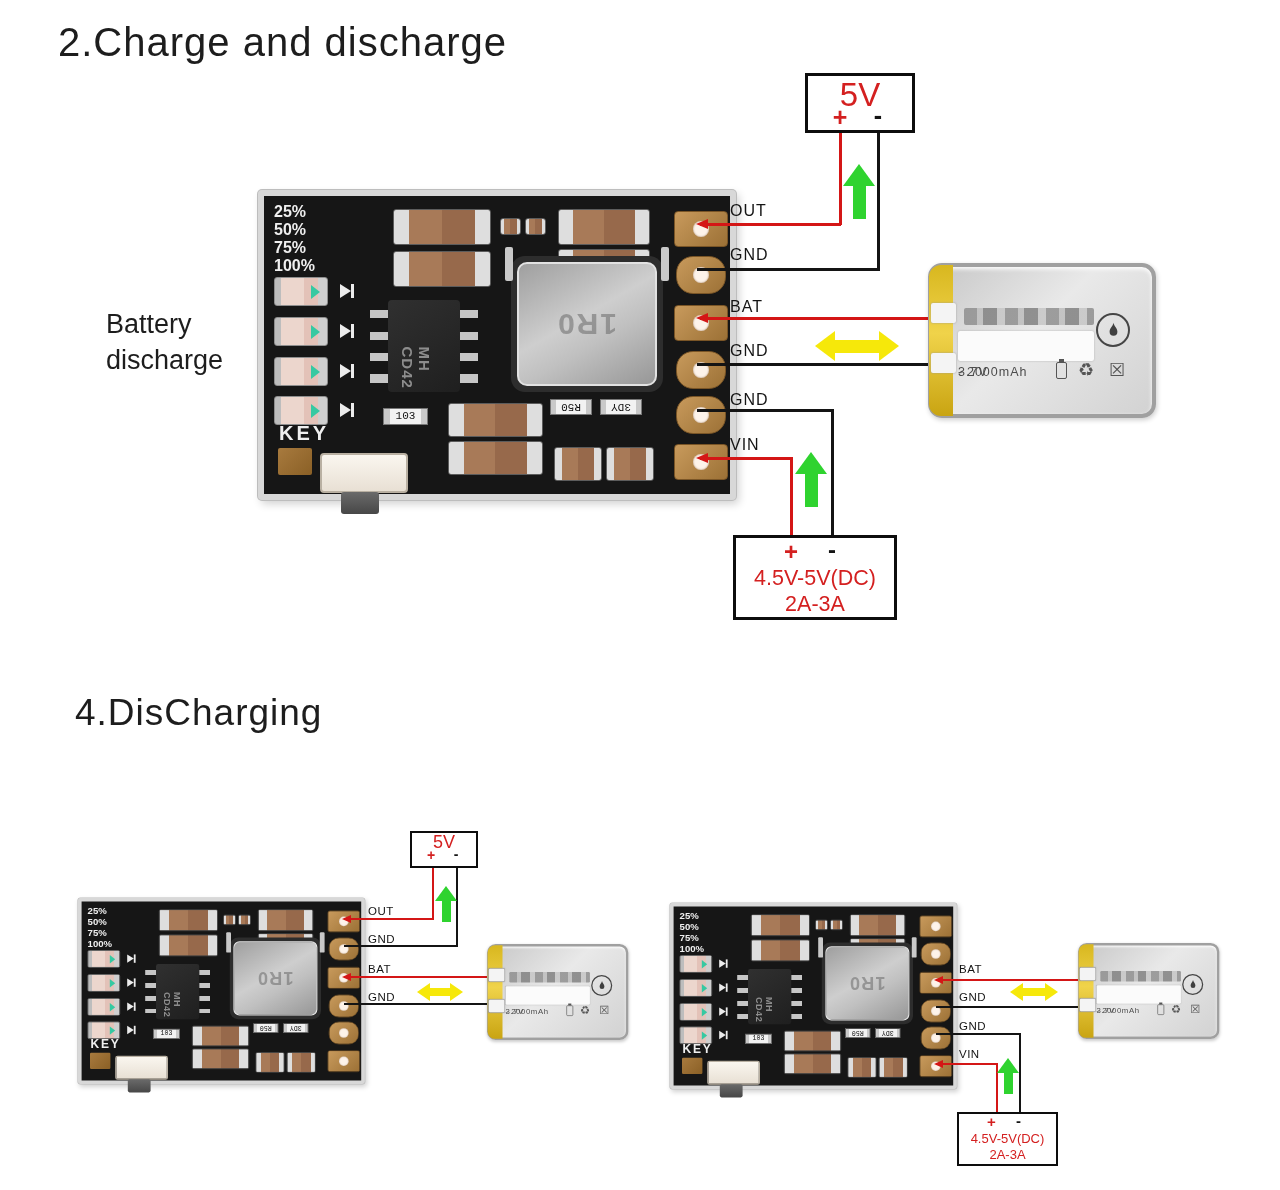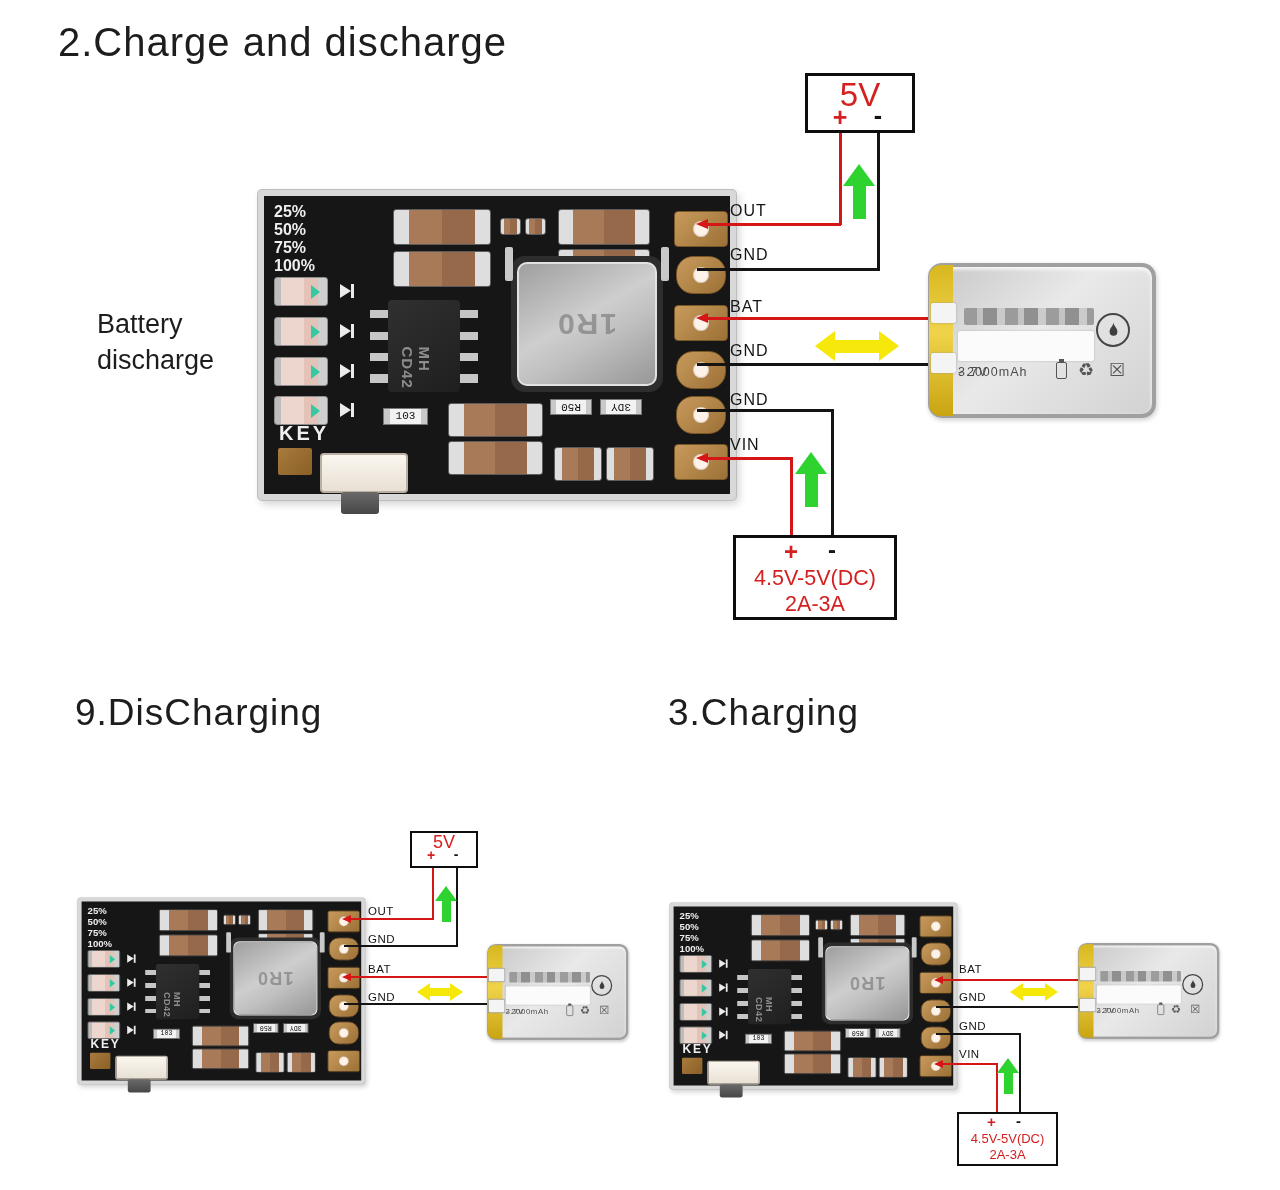--- a/index.html
+++ b/index.html
@@ -96,21 +96,21 @@
   .mini-batt::before{content:"";position:absolute;left:2px;top:-4px;width:5px;height:3px;background:#555;}
   .bat-icon-txt{font-size:18px;color:#555;top:96px;}
 </style>
 </head>
 <body>
 
 <div id="screen">
 
   <div class="sec-title" style="left:58px;top:20px">2.Charge and discharge</div>
 
-  <div class="indicator" style="left:97px;top:306px">
+  <div class="indicator" style="left:106px;top:306px">
     <div>Battery</div>
     <div>discharge</div>
   </div>
 
   <div class="slot" style="left:258px;top:190px">
   <div class="module">
     <div class="percents">
       <div>25%</div>
       <div>50%</div>
       <div>75%</div>
@@ -227,21 +227,21 @@
       <svg viewBox="0 0 20 26" width="13" height="17">
             <path d="M10 1 C11 7 16 9 16 15 a6 6 0 0 1 -12 0 C4 9 9 7 10 1 Z" fill="#3f3f3f"></path>
           </svg>
     </div>
     <div class="mini-batt"></div>
     <div class="bat-icon-txt" style="left:150px">♻</div>
     <div class="bat-icon-txt" style="left:181px">☒</div>
   </div>
 </div>
 
-  <div class="sec-title small" style="left:75px;top:692px">9.DisCharging</div>
+  <div class="sec-title small" style="left:75px;top:692px">4.DisCharging</div>
 
   <div class="slot scale-60" style="left:78px;top:898px">
   <div class="module">
     <div class="percents">
       <div>25%</div>
       <div>50%</div>
       <div>75%</div>
       <div>100%</div>
     </div>
     <div class="led" style="top:81px"></div>
@@ -337,21 +337,20 @@
       <svg viewBox="0 0 20 26" width="13" height="17">
             <path d="M10 1 C11 7 16 9 16 15 a6 6 0 0 1 -12 0 C4 9 9 7 10 1 Z" fill="#3f3f3f"></path>
           </svg>
     </div>
     <div class="mini-batt"></div>
     <div class="bat-icon-txt" style="left:150px">♻</div>
     <div class="bat-icon-txt" style="left:181px">☒</div>
   </div>
 </div>
 
-  <div class="sec-title small" style="left:668px;top:692px">3.Charging</div>
 
   <div class="slot scale-60" style="left:670px;top:903px">
   <div class="module">
     <div class="percents">
       <div>25%</div>
       <div>50%</div>
       <div>75%</div>
       <div>100%</div>
     </div>
     <div class="led" style="top:81px"></div>

